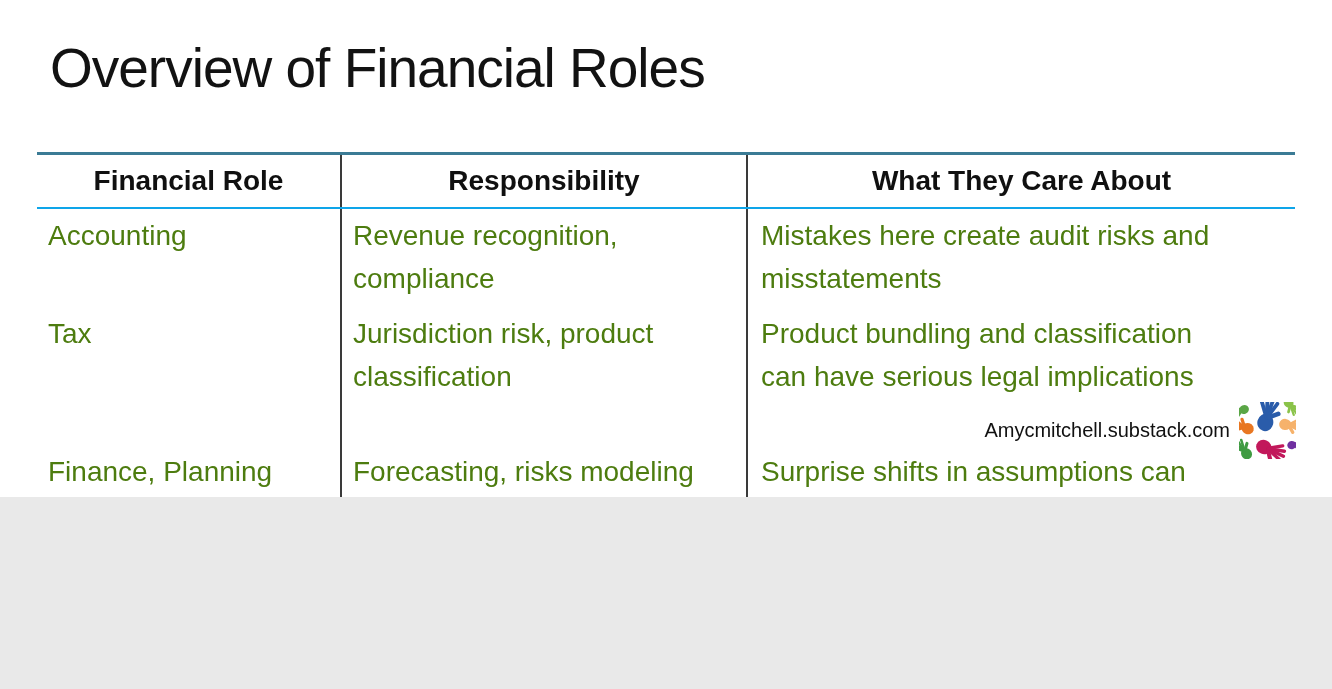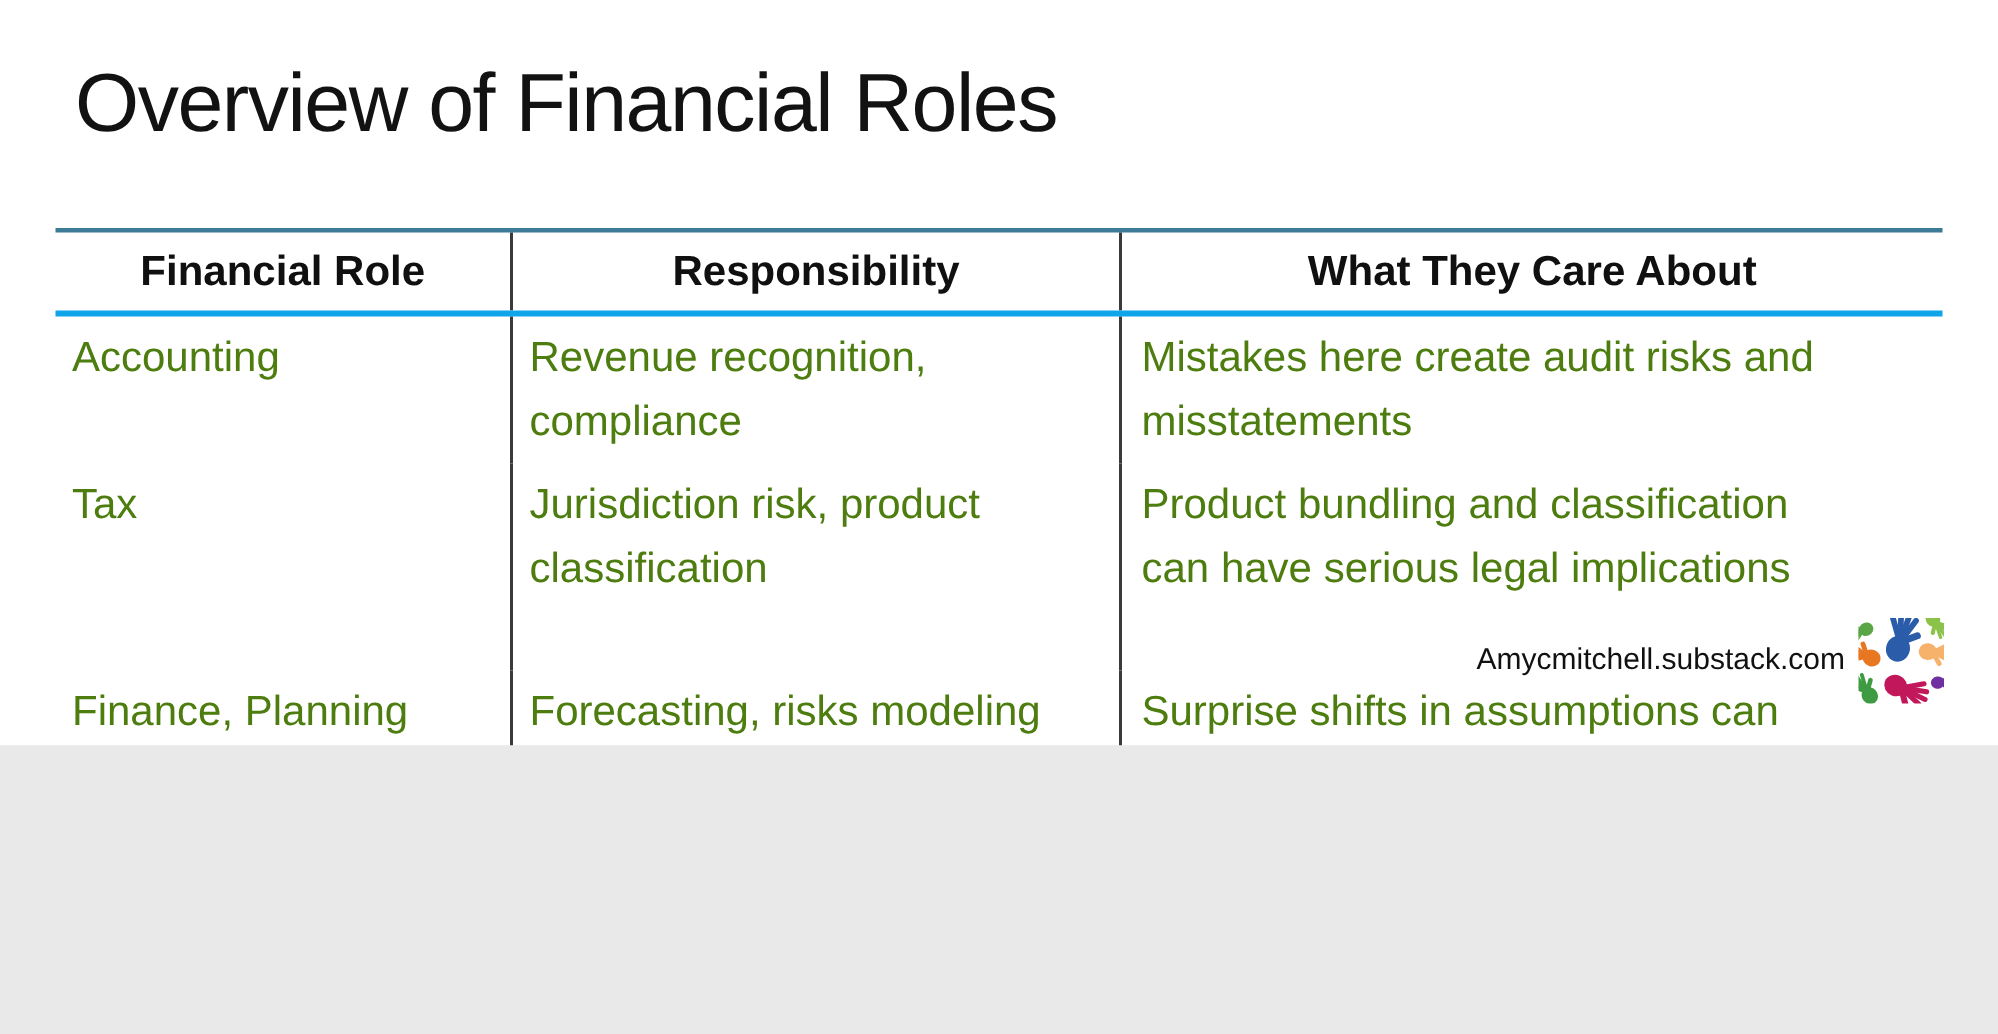--- a/index.html
+++ b/index.html
@@ -44,21 +44,21 @@
   }
   table.roles col.c1 { width: 304px; }
   table.roles col.c2 { width: 406px; }
   table.roles col.c3 { width: 548px; }
   table.roles th {
     height: 52px;
     font-size: 28px;
     font-weight: 700;
     text-align: center;
     vertical-align: middle;
-    border-bottom: 4px solid #0ea5e9;
+    border-bottom: 2px solid #0ea5e9;
     color: #101010;
     padding: 0;
   }
   table.roles td {
     vertical-align: top;
     font-size: 28px;
     line-height: 43px;
     padding: 5px 8px 0 11px;
     color: #4d7c0f;
   }
@@ -70,21 +70,21 @@
   table.roles td:nth-child(3) { padding-left: 13px; }
   tr.row-1 td { height: 93px; }
   tr.row-2 td { height: 133px; }
   tr.row-3 td { height: 90px; }
   .cell-inner.w-role  { max-width: 245px; }
   .cell-inner.w-resp  { max-width: 345px; }
   .cell-inner.w-care  { max-width: 475px; }
   .footer {
     position: absolute;
     right: 36px;
-    bottom: 28px;
+    bottom: 38px;
     display: flex;
     align-items: center;
     gap: 9px;
   }
   .footer-url {
     font-size: 20px;
     color: #111111;
     white-space: nowrap;
   }
   .hands-logo {

